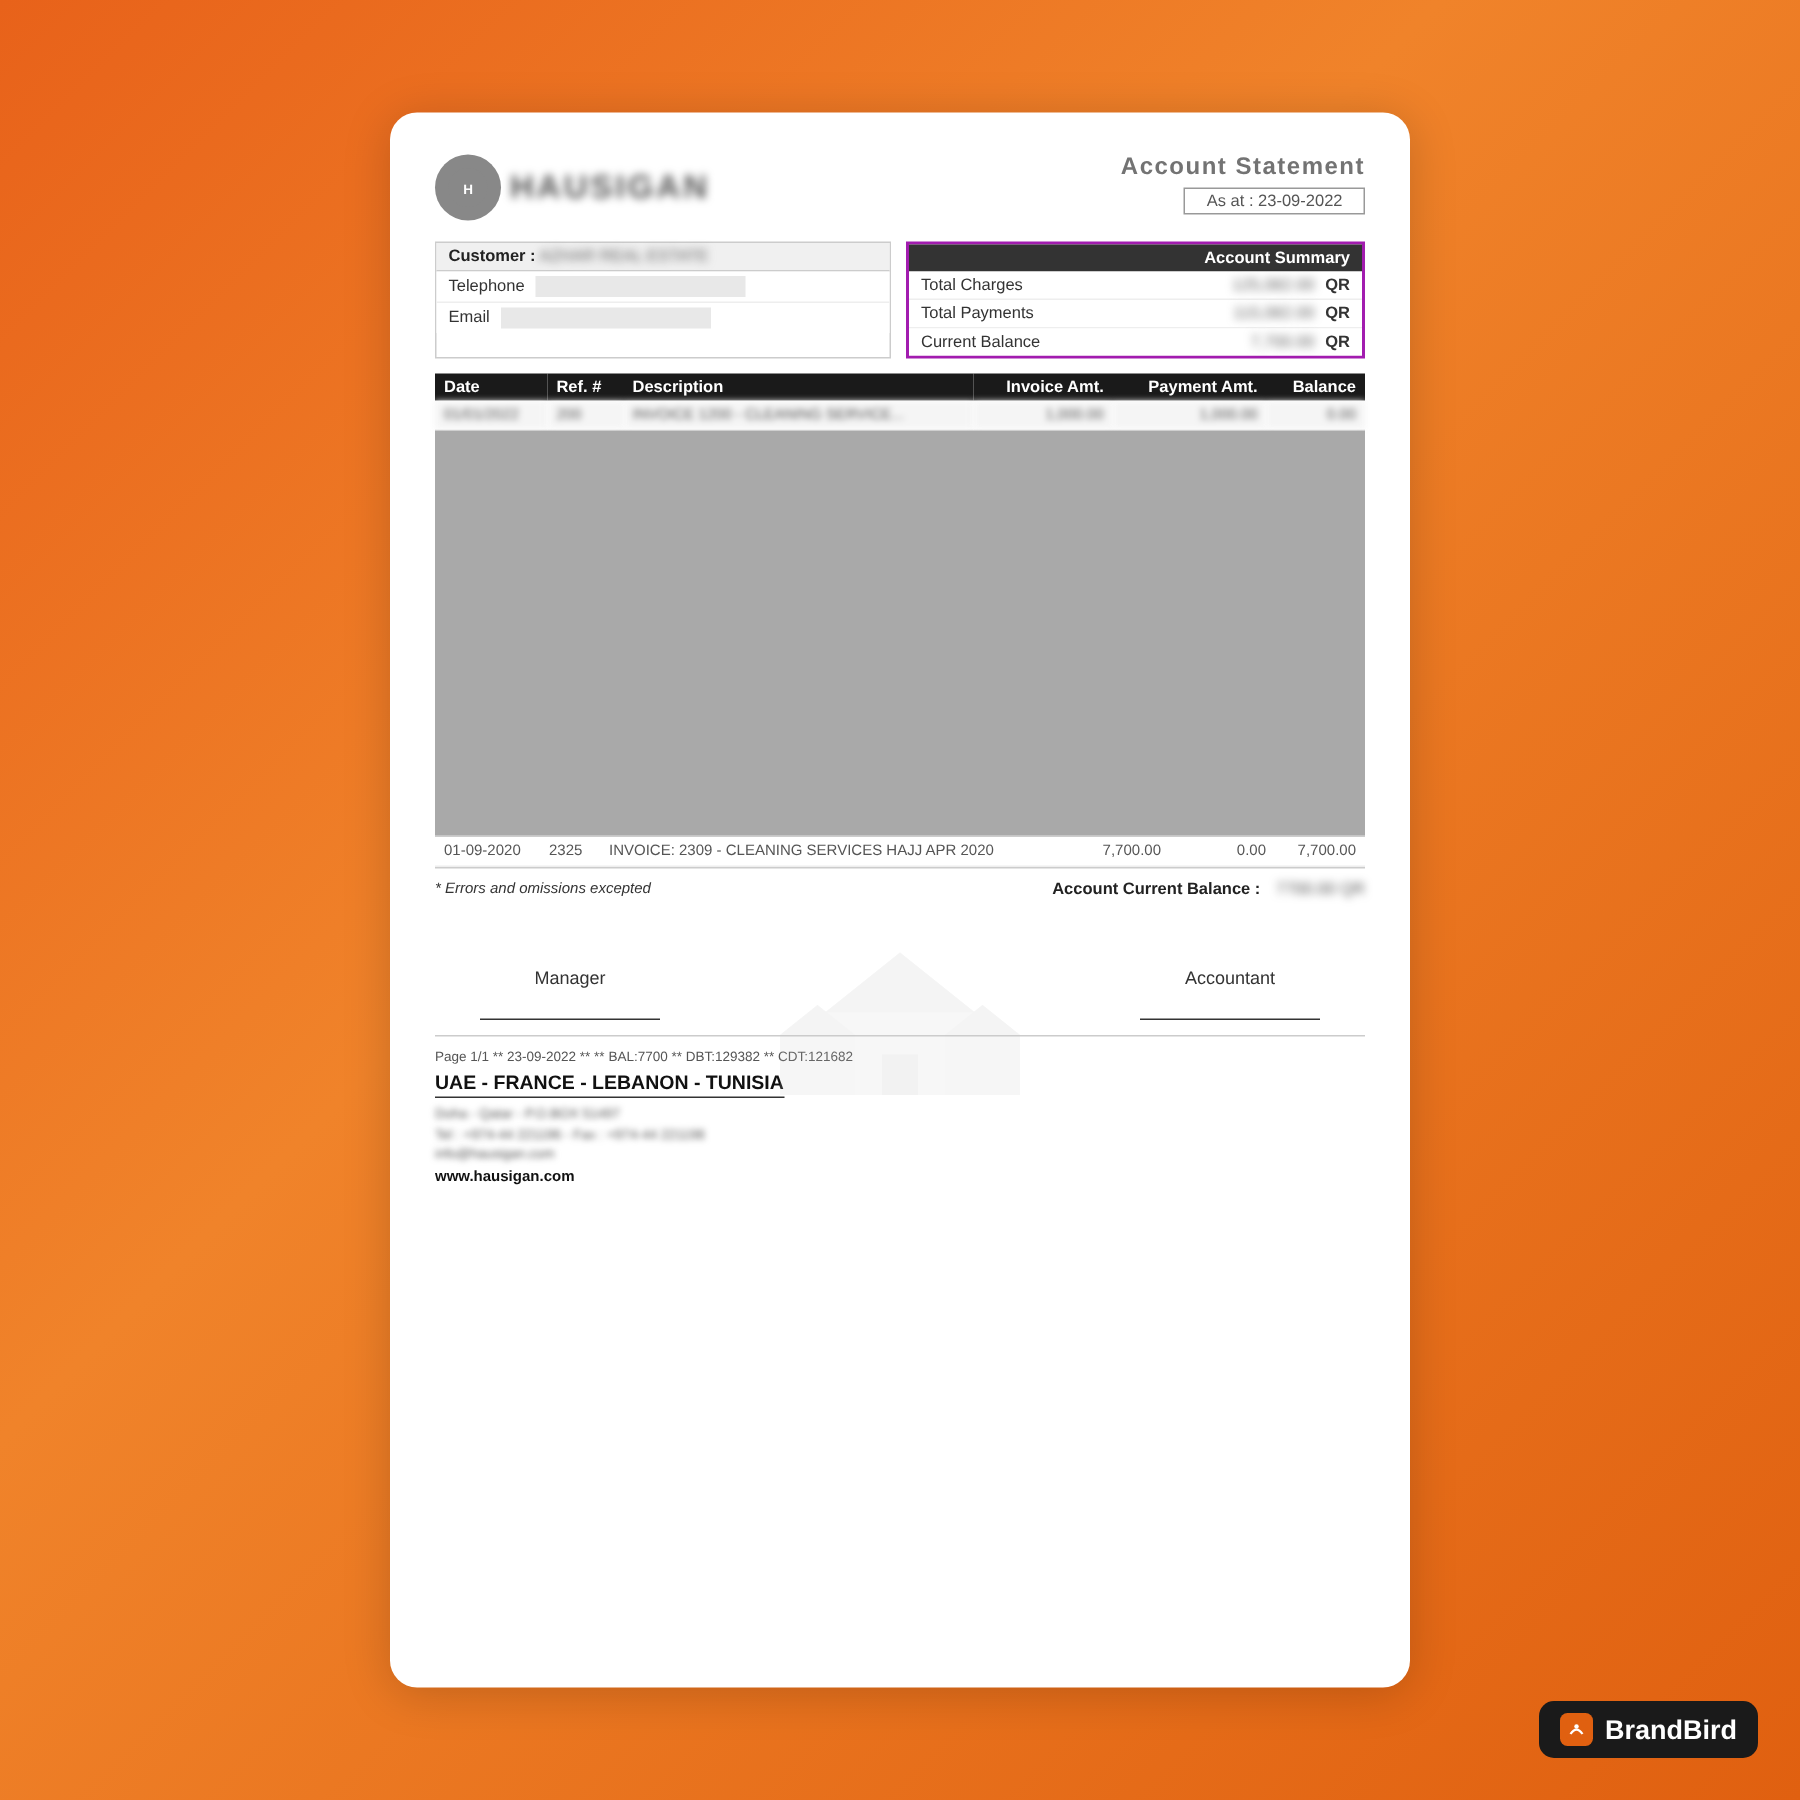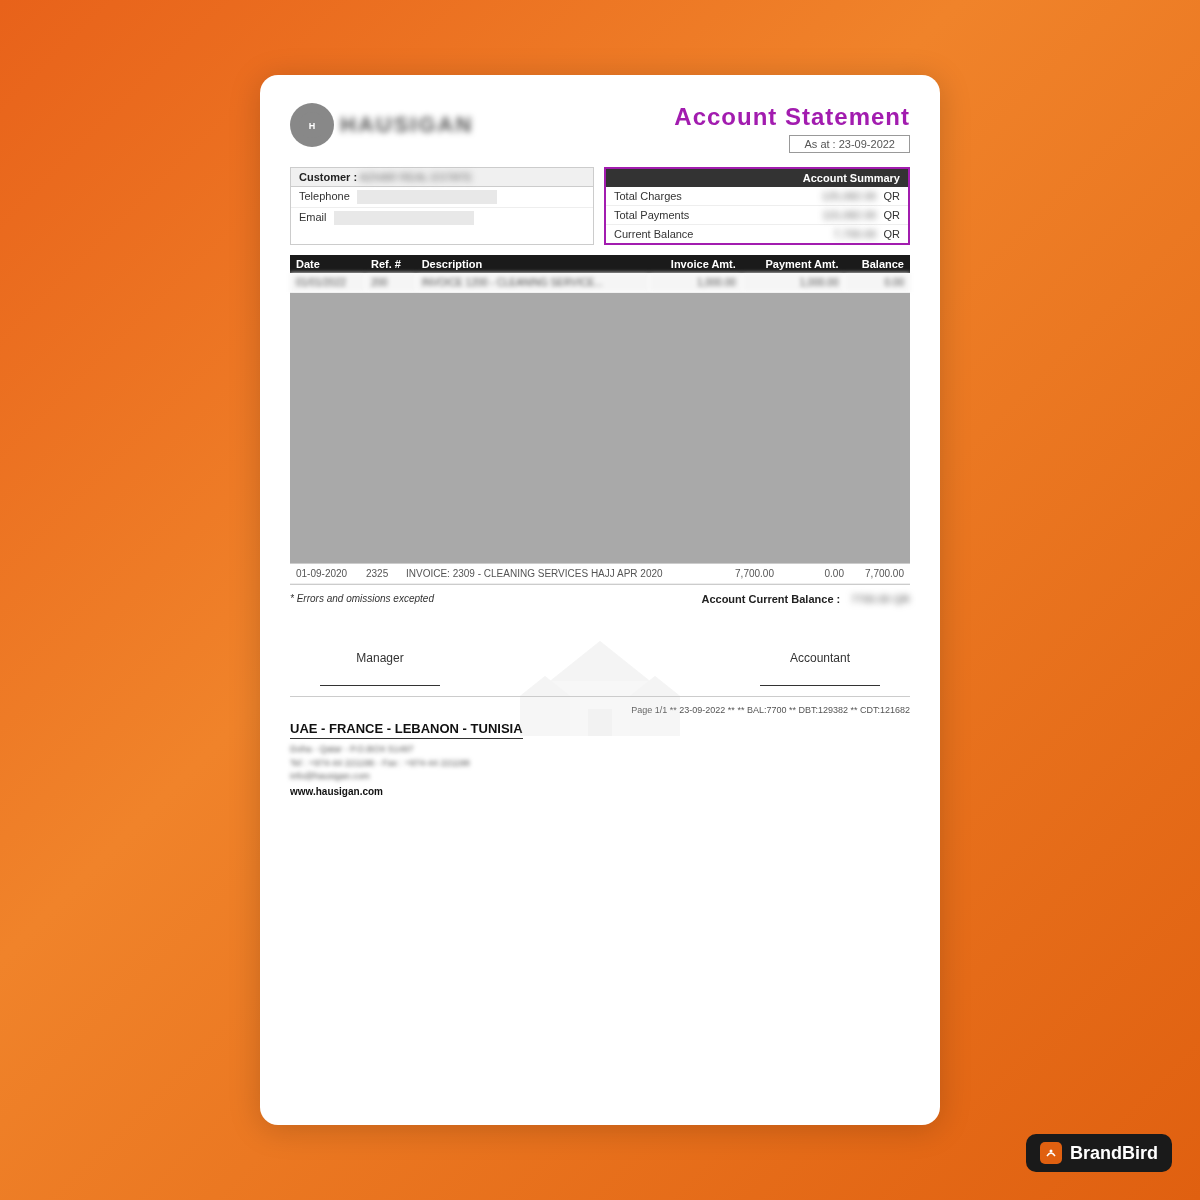--- a/index.html
+++ b/index.html
@@ -53,23 +53,23 @@
       font-size: 22px;
       font-weight: bold;
       color: #555;
       letter-spacing: 2px;
       filter: blur(3px);
     }
     .statement-title {
       text-align: right;
     }
     .statement-title h1 {
-      font-size: 24px;
-      font-weight: bold;
-      color: #a21caf;
+      font-size: 16px;
+      font-weight: bold;
+      color: #737373;
       letter-spacing: 1px;
     }
     .as-at-box {
       border: 1px solid #999;
       padding: 2px 14px;
       font-size: 11px;
       color: #555;
       margin-top: 4px;
       display: inline-block;
     }
@@ -131,21 +131,21 @@
       justify-content: space-between;
       padding: 3px 8px;
       font-size: 11px;
       border-bottom: 1px solid #eee;
       background: #fff;
       gap: 28px;
     }
     .summary-row:last-child { border-bottom: none; }
     .summary-row .s-label { color: #333; }
     .summary-row .s-value { color: #666; filter: blur(3px); }
-    .summary-row .s-currency { color: #333; font-weight: normal; margin-left: 4px; margin-top: 39px; }
+    .summary-row .s-currency { color: #333; font-weight: bold; margin-left: 4px; margin-top: 39px; }
     
     .transactions-table {
       width: 100%;
       border-collapse: collapse;
       margin-bottom: 0;
     }
     .transactions-table thead tr {
       background: #1a1a1a;
       color: #fff;
     }
@@ -240,21 +240,21 @@
       width: 160px;
       height: 120px;
     }
     
     .page-footer {
       border-top: 1px solid #ccc;
       padding-top: 8px;
       margin-top: 10px;
     }
     .page-footer-meta {
-      text-align: right;
+      text-align: left;
       font-size: 9px;
       color: #555;
       margin-bottom: 4px;
     }
     .company-details {
       font-size: 9px;
       color: #555;
       line-height: 1.5;
     }
     .company-details .blurred-line {

